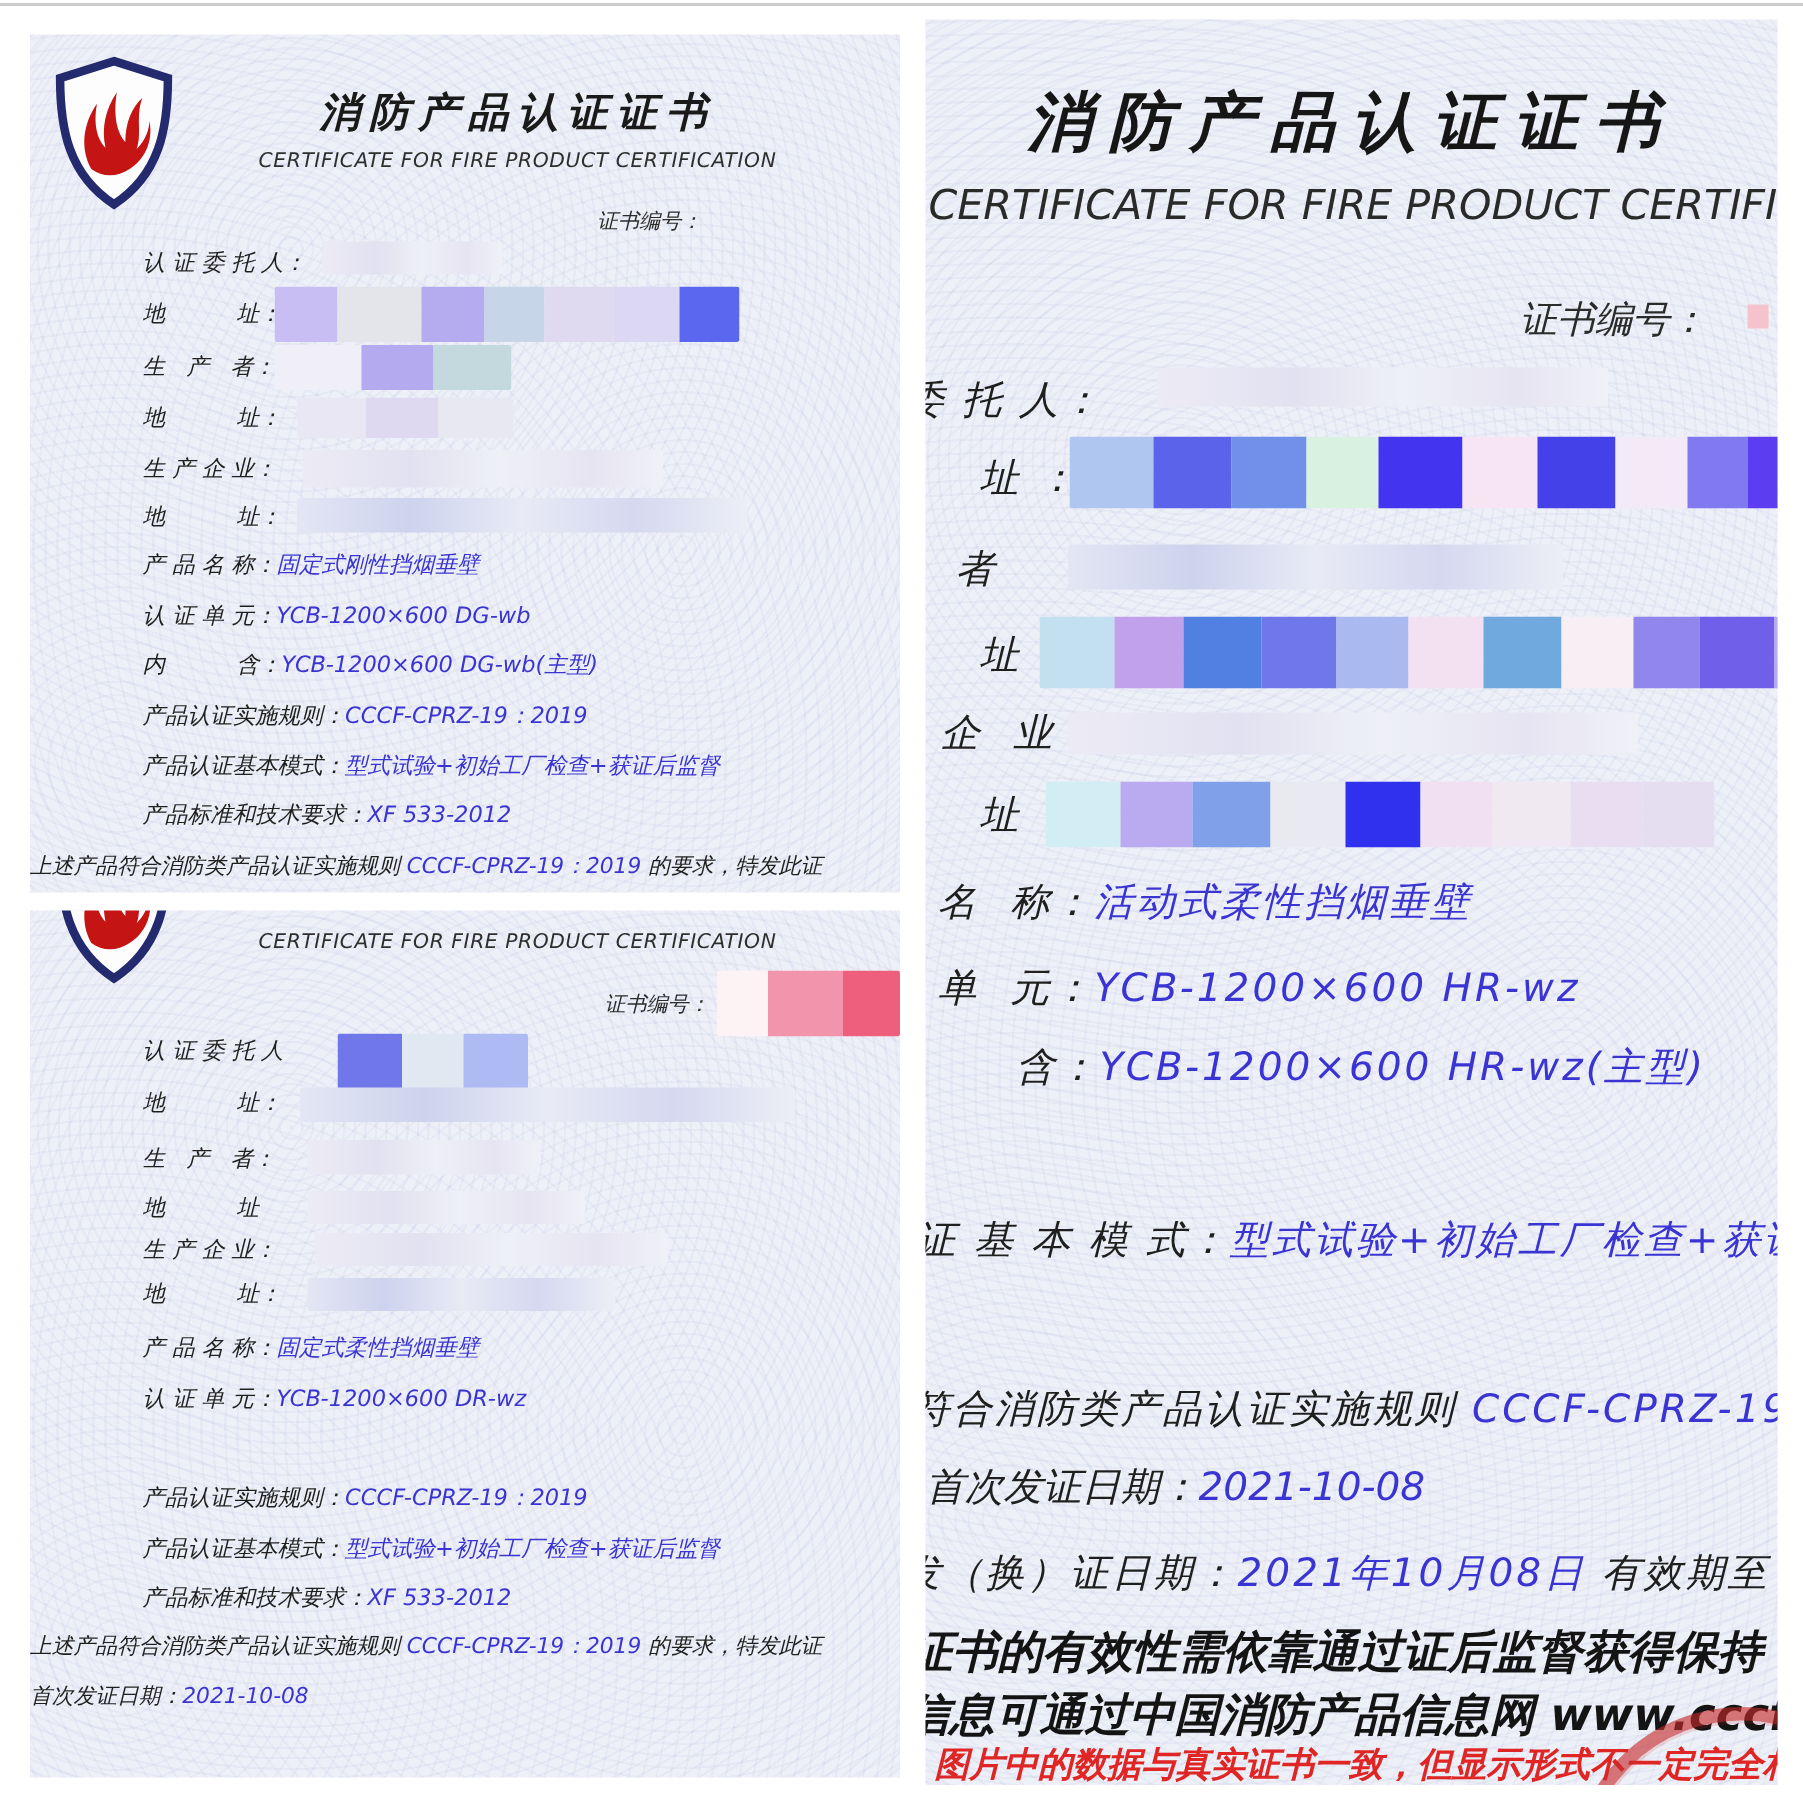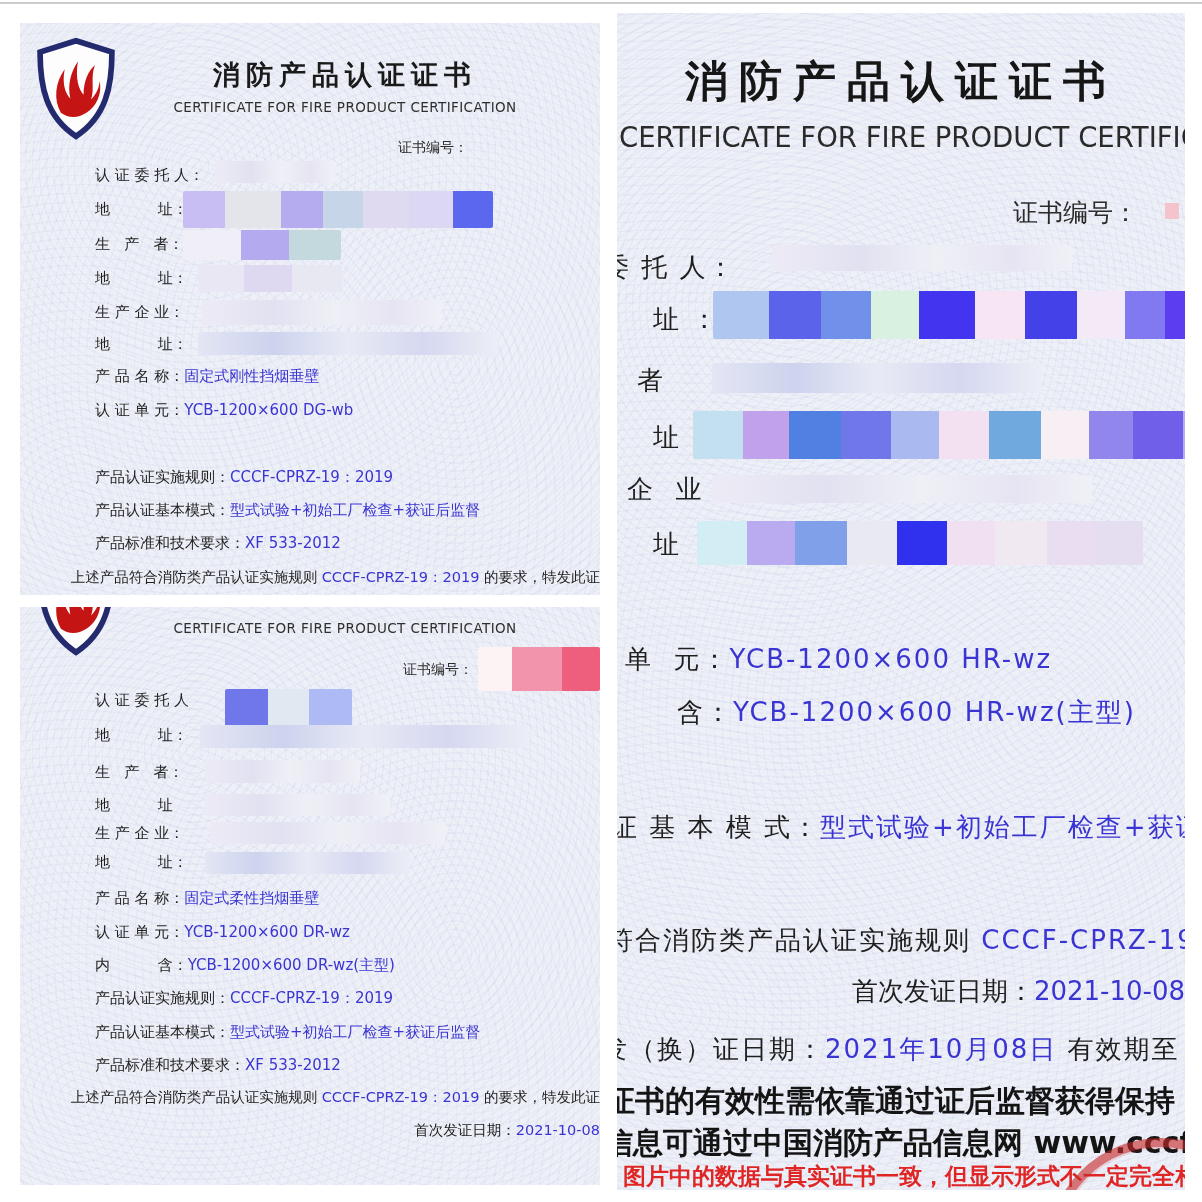--- a/index.html
+++ b/index.html
@@ -8,34 +8,35 @@
     font-family:"DejaVu Sans","Liberation Sans",sans-serif;overflow:hidden;
   }
   .topline{position:absolute;left:0;top:2px;width:100%;height:2px;background:#cccccc;}
   .cert{
     position:absolute;overflow:hidden;
     background-color:#eef0f7;
     background-image:
       repeating-radial-gradient(circle at 30% 25%, rgba(100,120,190,.055) 0 1.5px, rgba(255,255,255,0) 1.5px 7px),
       repeating-radial-gradient(circle at 75% 60%, rgba(100,120,190,.05) 0 1.5px, rgba(255,255,255,0) 1.5px 8px),
       repeating-radial-gradient(circle at 10% 85%, rgba(100,120,190,.05) 0 1.5px, rgba(255,255,255,0) 1.5px 9px);
+    font-style: italic;
   }
   .certA{left:20px;top:23px;width:580px;height:572px;}
   .certB{left:20px;top:607px;width:580px;height:578px;}
   .certR{left:617px;top:13px;width:568px;height:1177px;}
 
   .title-a{position:absolute;left:90px;right:20px;text-align:center;font-size:27px;font-weight:bold;
            letter-spacing:6px;color:#1a1a1a;white-space:nowrap;}
   .sub-a{position:absolute;left:90px;right:20px;text-align:center;font-size:13.5px;color:#2e2e2e;
          letter-spacing:.4px;white-space:nowrap;}
   .certno-a{position:absolute;font-size:14px;color:#2b2b2b;white-space:pre;}
 
   .row{position:absolute;left:75px;white-space:pre;font-size:15px;line-height:22px;color:#1f1f1f;text-align:center;}
   .row .val{color:#3a34d2;}
-  .foot{position:absolute;left:0;right:0;text-align:right;font-size:14.5px;color:#1f1f1f;white-space:pre;padding-left:32px;}
+  .foot{position:absolute;left:0;right:0;text-align:left;font-size:14.5px;color:#1f1f1f;white-space:pre;}
   .foot .code,.foot .val{color:#3a34d2;}
 
   .certR .row{font-size:26px;line-height:36px;letter-spacing:2px;}
   .certR .title-r{position:absolute;left:0;right:0;top:40px;text-align:center;font-size:43px;font-weight:bold;
                   letter-spacing:11px;color:#161616;white-space:nowrap;}
   .certR .sub-r{position:absolute;left:2px;top:108px;font-size:27.5px;color:#2a2a2a;white-space:nowrap;}
   .certR .certno-r{position:absolute;left:396px;top:183px;font-size:25px;color:#2b2b2b;white-space:pre;}
   .certR .foot{font-size:26px;}
   .notice{position:absolute;font-size:30px;font-weight:600;color:#141414;white-space:pre;}
   .rednote{position:absolute;font-size:23px;font-weight:bold;color:#e02525;white-space:pre;}
@@ -66,20 +67,21 @@
   <div class="certno-a" style="left:378px;top:116px">证书编号：</div>
 
   <div class="row" style="top:141px"><span class="lab">认 证 委 托 人：</span><span class="val"></span></div>
   <div class="row" style="top:175px"><span class="lab">地          址：</span></div>
   <div class="row" style="top:210px"><span class="lab">生   产   者：</span></div>
   <div class="row" style="top:244px"><span class="lab">地          址：</span></div>
   <div class="row" style="top:278px"><span class="lab">生 产 企 业：</span></div>
   <div class="row" style="top:310px"><span class="lab">地          址：</span></div>
   <div class="row" style="top:342px"><span class="lab">产 品 名 称：</span><span class="val">固定式刚性挡烟垂壁</span></div>
   <div class="row" style="top:376px"><span class="lab">认 证 单 元：</span><span class="val">YCB-1200×600 DG-wb</span></div>
+  <div class="row" style="top:409px"><span class="lab">内          含：</span><span class="val">YCB-1200×600 DG-wb(主型)</span></div>
   <div class="row" style="top:443px"><span class="lab">产品认证实施规则：</span><span class="val">CCCF-CPRZ-19：2019</span></div>
   <div class="row" style="top:476px"><span class="lab">产品认证基本模式：</span><span class="val">型式试验+初始工厂检查+获证后监督</span></div>
   <div class="row" style="top:509px"><span class="lab">产品标准和技术要求：</span><span class="val">XF 533-2012</span></div>
 
   <div class="foot" style="top:545px"><span>上述产品符合消防类产品认证实施规则 </span><span class="code">CCCF-CPRZ-19：2019</span><span> 的要求，特发此证</span></div>
 
   <div class="mosaic" style="left: 163px; top: 168px; height: 37px;"><span style="display: inline-block; height: 37px; width: 42px; background: rgb(201, 190, 243);"></span><span style="display: inline-block; height: 37px; width: 56px; background: rgb(228, 229, 235);"></span><span style="display: inline-block; height: 37px; width: 42px; background: rgb(181, 171, 239);"></span><span style="display: inline-block; height: 37px; width: 40px; background: rgb(198, 213, 232);"></span><span style="display: inline-block; height: 37px; width: 46px; background: rgb(224, 218, 240);"></span><span style="display: inline-block; height: 37px; width: 44px; background: rgb(220, 216, 243);"></span><span style="display: inline-block; height: 37px; width: 40px; background: rgb(92, 103, 239);"></span></div>
   <div class="mosaic" style="left: 163px; top: 207px; height: 30px;"><span style="display: inline-block; height: 30px; width: 58px; background: rgb(240, 238, 246);"></span><span style="display: inline-block; height: 30px; width: 48px; background: rgb(180, 170, 239);"></span><span style="display: inline-block; height: 30px; width: 52px; background: rgb(195, 217, 221);"></span></div>
   <div class="mosaic" style="left: 178px; top: 242px; height: 27px;"><span style="display: inline-block; height: 27px; width: 46px; background: rgb(234, 231, 244);"></span><span style="display: inline-block; height: 27px; width: 48px; background: rgb(222, 217, 240);"></span><span style="display: inline-block; height: 27px; width: 50px; background: rgb(231, 232, 242);"></span></div>
   <div class="faint" style="left:182px;top:277px;width:240px;height:25px"></div>
@@ -105,21 +107,20 @@
   <div class="faint" style="left:185px;top:153px;width:155px;height:23px"></div>
   <div class="row" style="top:187px"><span class="lab">地          址</span></div>
   <div class="faint" style="left:185px;top:187px;width:185px;height:22px"></div>
   <div class="row" style="top:215px"><span class="lab">生 产 企 业：</span></div>
   <div class="faint" style="left:190px;top:215px;width:235px;height:22px"></div>
   <div class="row" style="top:244px"><span class="lab">地          址：</span></div>
   <div class="faint faint-blue" style="left:185px;top:245px;width:205px;height:22px"></div>
 
   <div class="row" style="top:280px"><span class="lab">产 品 名 称：</span><span class="val">固定式柔性挡烟垂壁</span></div>
   <div class="row" style="top:314px"><span class="lab">认 证 单 元：</span><span class="val">YCB-1200×600 DR-wz</span></div>
-  <div class="row" style="top:347px"><span class="lab">内          含：</span><span class="val">YCB-1200×600 DR-wz(主型)</span></div>
   <div class="row" style="top:380px"><span class="lab">产品认证实施规则：</span><span class="val">CCCF-CPRZ-19：2019</span></div>
   <div class="row" style="top:414px"><span class="lab">产品认证基本模式：</span><span class="val">型式试验+初始工厂检查+获证后监督</span></div>
   <div class="row" style="top:447px"><span class="lab">产品标准和技术要求：</span><span class="val">XF 533-2012</span></div>
 
   <div class="foot" style="top:481px"><span>上述产品符合消防类产品认证实施规则 </span><span class="code">CCCF-CPRZ-19：2019</span><span> 的要求，特发此证</span></div>
   <div class="foot" style="top:514px"><span>首次发证日期：</span><span class="val">2021-10-08</span></div>
 </section>
 
 <section class="cert certR">
   <div class="title-r">消防产品认证证书</div>
@@ -133,20 +134,21 @@
   <div class="mosaic" style="left: 96px; top: 278px; height: 48px;"><span style="display: inline-block; height: 48px; width: 56px; background: rgb(174, 198, 240);"></span><span style="display: inline-block; height: 48px; width: 52px; background: rgb(92, 99, 235);"></span><span style="display: inline-block; height: 48px; width: 50px; background: rgb(112, 144, 233);"></span><span style="display: inline-block; height: 48px; width: 48px; background: rgb(217, 241, 225);"></span><span style="display: inline-block; height: 48px; width: 56px; background: rgb(67, 53, 239);"></span><span style="display: inline-block; height: 48px; width: 50px; background: rgb(247, 229, 243);"></span><span style="display: inline-block; height: 48px; width: 52px; background: rgb(68, 65, 233);"></span><span style="display: inline-block; height: 48px; width: 48px; background: rgb(243, 233, 247);"></span><span style="display: inline-block; height: 48px; width: 40px; background: rgb(129, 121, 239);"></span><span style="display: inline-block; height: 48px; width: 52px; background: rgb(92, 61, 239);"></span></div>
   <div class="row" style="left:20px;top:349px"><span class="lab">者</span></div>
   <div class="faint faint-blue" style="left:95px;top:350px;width:330px;height:30px"></div>
   <div class="row" style="left:36px;top:406px"><span class="lab">址</span></div>
   <div class="mosaic" style="left: 76px; top: 398px; height: 48px;"><span style="display: inline-block; height: 48px; width: 50px; background: rgb(195, 224, 241);"></span><span style="display: inline-block; height: 48px; width: 46px; background: rgb(193, 161, 233);"></span><span style="display: inline-block; height: 48px; width: 52px; background: rgb(80, 128, 225);"></span><span style="display: inline-block; height: 48px; width: 50px; background: rgb(112, 120, 233);"></span><span style="display: inline-block; height: 48px; width: 48px; background: rgb(171, 185, 241);"></span><span style="display: inline-block; height: 48px; width: 50px; background: rgb(243, 224, 241);"></span><span style="display: inline-block; height: 48px; width: 52px; background: rgb(112, 169, 222);"></span><span style="display: inline-block; height: 48px; width: 48px; background: rgb(247, 239, 243);"></span><span style="display: inline-block; height: 48px; width: 44px; background: rgb(144, 134, 235);"></span><span style="display: inline-block; height: 48px; width: 50px; background: rgb(112, 95, 233);"></span><span style="display: inline-block; height: 48px; width: 46px; background: rgb(186, 169, 241);"></span></div>
   <div class="row" style="left:10px;top:458px"><span class="lab">企  业</span></div>
   <div class="faint" style="left:95px;top:462px;width:380px;height:28px"></div>
   <div class="row" style="left:36px;top:513px"><span class="lab">址</span></div>
   <div class="mosaic" style="left: 80px; top: 508px; height: 44px;"><span style="display: inline-block; height: 44px; width: 50px; background: rgb(211, 237, 245);"></span><span style="display: inline-block; height: 44px; width: 48px; background: rgb(186, 171, 241);"></span><span style="display: inline-block; height: 44px; width: 52px; background: rgb(128, 160, 233);"></span><span style="display: inline-block; height: 44px; width: 50px; background: rgb(233, 233, 241);"></span><span style="display: inline-block; height: 44px; width: 50px; background: rgb(48, 48, 239);"></span><span style="display: inline-block; height: 44px; width: 48px; background: rgb(241, 224, 241);"></span><span style="display: inline-block; height: 44px; width: 52px; background: rgb(240, 233, 241);"></span><span style="display: inline-block; height: 44px; width: 48px; background: rgb(233, 222, 241);"></span><span style="display: inline-block; height: 44px; width: 48px; background: rgb(228, 222, 240);"></span></div>
 
+  <div class="row" style="left:8px;top:571px"><span class="lab">名  称：</span><span class="val">活动式柔性挡烟垂壁</span></div>
   <div class="row" style="left:8px;top:628px"><span class="lab">单  元：</span><span class="val">YCB-1200×600 HR-wz</span></div>
   <div class="row" style="left:60px;top:681px"><span class="lab">含：</span><span class="val">YCB-1200×600 HR-wz(主型)</span></div>
   <div class="row" style="left:-6px;top:796px"><span class="lab">证 基 本 模 式：</span><span class="val">型式试验+初始工厂检查+获证后监督</span></div>
 
   <div class="row" style="left:-10px;top:909px"><span>符合消防类产品认证实施规则 </span><span class="val">CCCF-CPRZ-19：2019</span></div>
   <div class="foot" style="top:961px"><span>首次发证日期：</span><span class="val">2021-10-08</span></div>
   <div class="row" style="left:-16px;top:1018px"><span>发（换）证日期：</span><span class="val">2021年10月08日</span><span> 有效期至：</span></div>
 
   <div class="notice" style="left:-12px;top:1068px">证书的有效性需依靠通过证后监督获得保持，本证</div>
   <div class="notice" style="left:-14px;top:1110px">信息可通过中国消防产品信息网 www.cccf.com.c</div>

